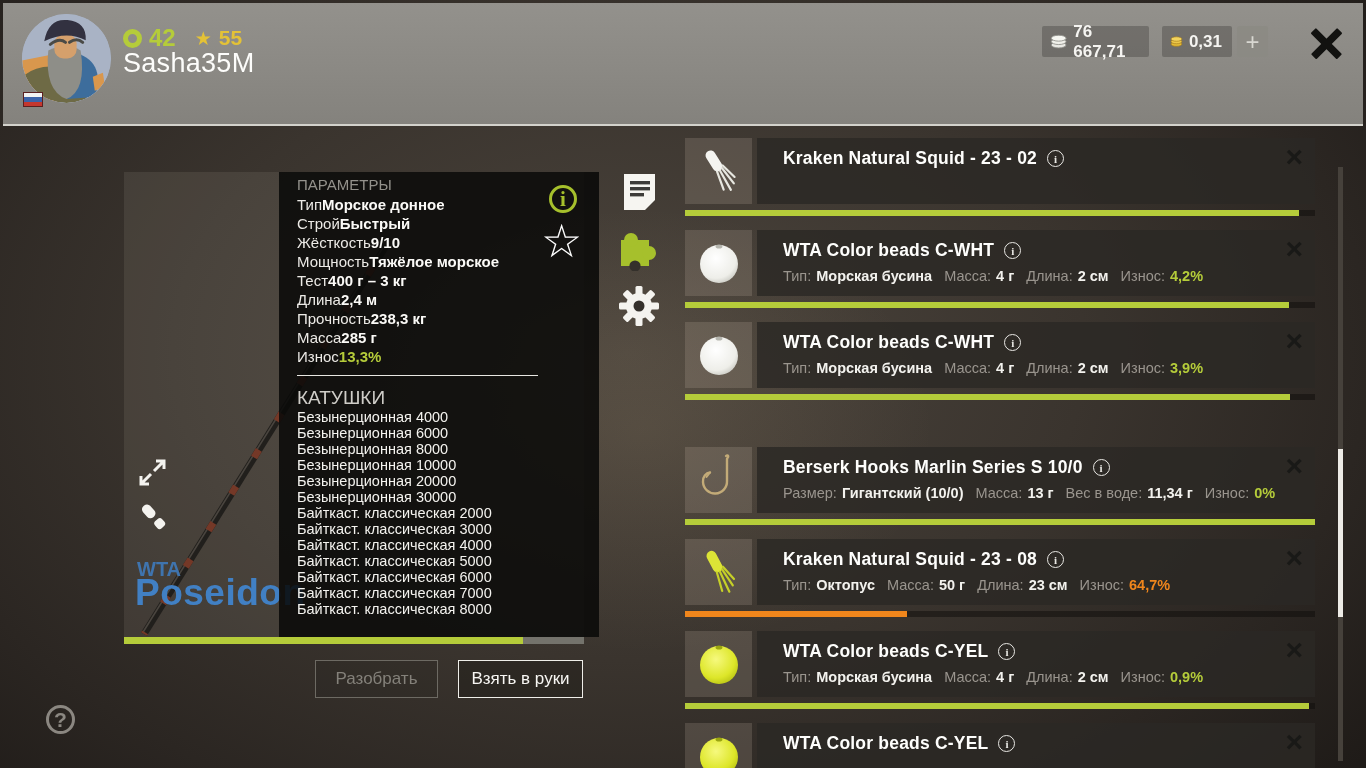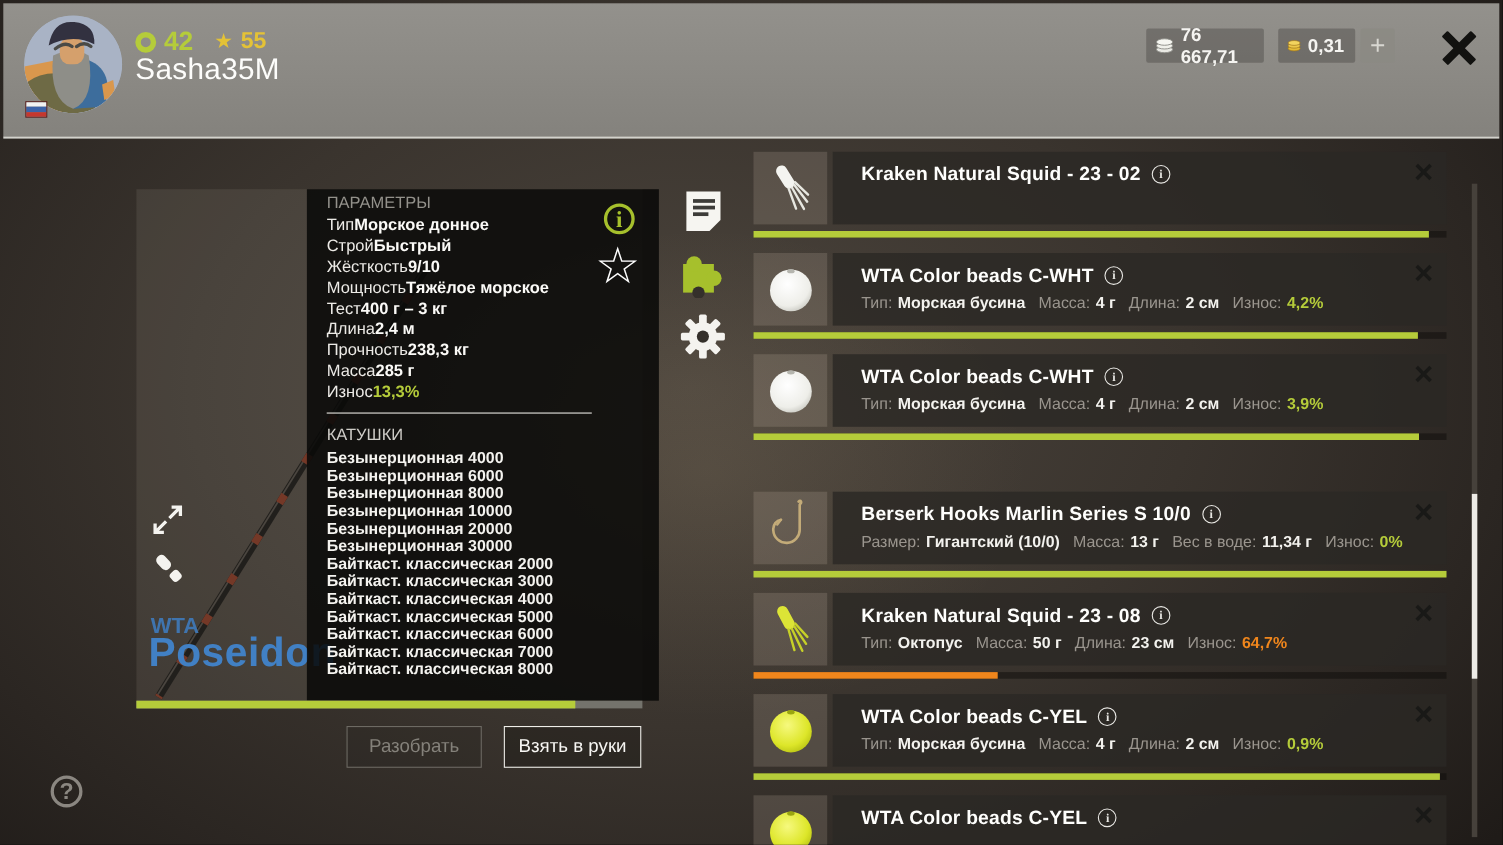--- a/index.html
+++ b/index.html
@@ -40,22 +40,22 @@
   .model-txt{position:absolute;left:11px;top:400px;color:#4180c4;font-size:37px;font-weight:bold;letter-spacing:.5px;}
   .params-box{position:absolute;left:155px;top:0;width:320px;height:465px;background:rgba(9,9,8,0.87);overflow:hidden;}
   .pbox-inner{padding:4px 0 0 18px;width:241px;}
   .ptitle{color:#93918b;font-size:15px;height:19px;}
   .param-row{display:flex;height:19px;font-size:15px;color:#f2f1ee;align-items:center;}
   .param-label{color:#eceae6;}
   .param-value{font-weight:bold;color:#fbfaf7;}
   .val-green{color:#b5cc3a !important;}
   .val-orange{color:#f0861c !important;}
   .divider{width:241px;height:1px;background:#e8e7e2;margin:9px 0 11px 0;}
-  .rtitle{color:#cfcdc8;font-size:15px;height:22px;}
-  .reel-row{height:16px;font-size:14.5px;font-weight:bold;color:#f4f3ef;white-space:nowrap;}
+  .rtitle{color:#cfcdc8;font-size:19px;height:22px;}
+  .reel-row{height:16px;font-size:14.5px;font-weight:normal;color:#f4f3ef;white-space:nowrap;}
   .info-btn{position:absolute;left:270px;top:13px;width:28px;height:28px;border:3.5px solid #a6c02c;border-radius:50%;
     background:transparent;color:#a6c02c;font-size:21px;font-weight:bold;font-family:"Liberation Serif",serif;
     display:flex;align-items:center;justify-content:center;cursor:pointer;padding:0;}
   .fav-btn{position:absolute;left:262px;top:46px;background:transparent;border:none;color:#fff;font-size:46px;line-height:46px;padding:0;cursor:pointer;}
   .wear-bar{position:absolute;left:0;top:465px;width:460px;height:7px;background:#74736c;}
   .wear-fill{height:100%;background:#b5cc3a;}
   
   .btn{position:absolute;top:660px;height:38px;font-size:17px;cursor:pointer;font-family:inherit;}
   .btn-disassemble{left:315px;width:123px;background:rgba(28,26,23,0.12);border:1px solid #6d6a63;color:#84817a;}
   .btn-take{left:458px;width:125px;background:rgba(16,14,12,0.28);border:1px solid #efeee9;color:#f7f6f3;}

